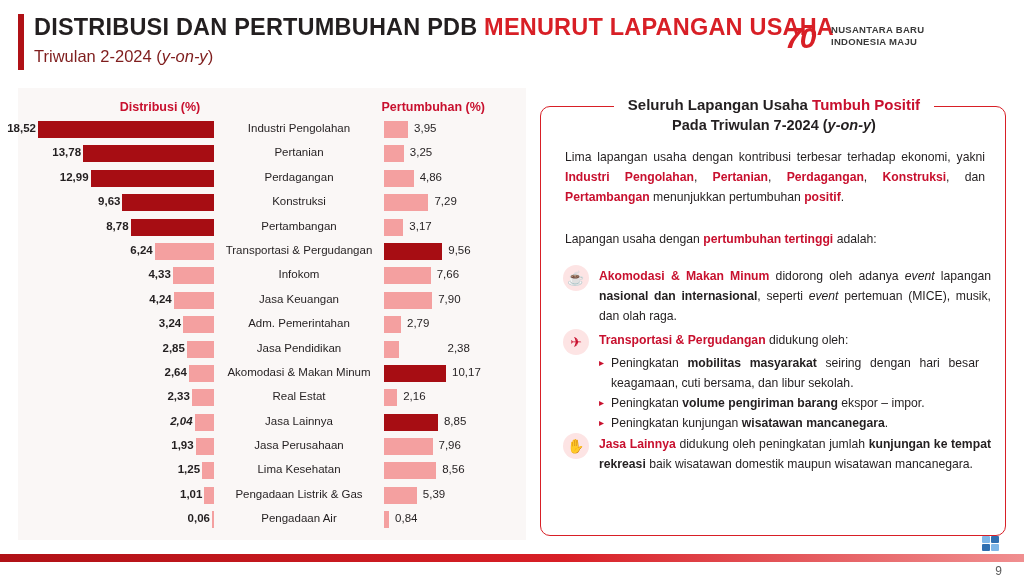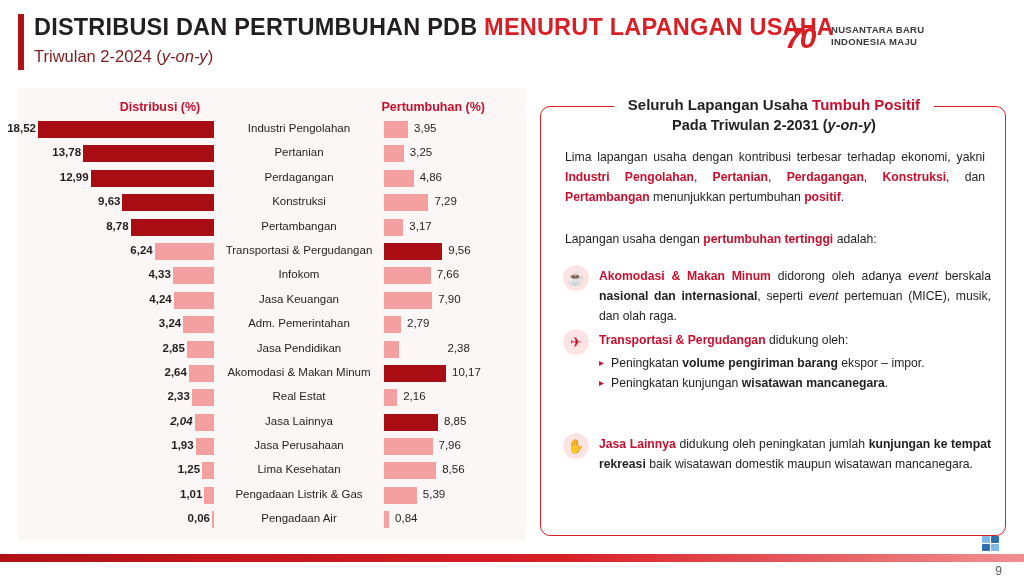--- a/index.html
+++ b/index.html
@@ -291,45 +291,46 @@
       </div>
     </div>
 
   <div class="info-panel">
     <div class="info-title">
       <span class="info-title-inner">
         <span>Seluruh Lapangan Usaha </span><span class="red">Tumbuh Positif</span>
       </span>
     </div>
     <div class="info-title2">
-      <span>Pada Triwulan 2-2031 (</span><span class="ital">y-on-y</span><span>)</span>
+      <span>Pada Triwulan 7-2024 (</span><span class="ital">y-on-y</span><span>)</span>
     </div>
 
     <div class="para" style="top:40px;">
       <span>Lima lapangan usaha dengan kontribusi terbesar terhadap ekonomi, yakni </span><span class="red-b">Industri Pengolahan</span><span>, </span><span class="red-b">Pertanian</span><span>, </span><span class="red-b">Perdagangan</span><span>, </span><span class="red-b">Konstruksi</span><span>, dan </span><span class="red-b">Pertambangan</span><span> menunjukkan pertumbuhan </span><span class="red-b">positif</span><span>.</span>
     </div>
 
     <div class="para" style="top:122px;">
       <span>Lapangan usaha dengan </span><span class="red-b">pertumbuhan tertinggi</span><span> adalah:</span>
     </div>
 
     <div class="bullet-row" style="top:158px;">
       <div class="bullet-icon">☕</div>
       <div class="bullet-text">
-        <span class="red-b">Akomodasi &amp; Makan Minum</span><span> didorong oleh adanya </span><span class="ital">event</span><span> berskala </span><b>nasional dan internasional</b><span>, seperti </span><span class="ital">event</span><span> pertemuan (MICE), musik, dan olah raga.</span>
+        <span class="red-b">Akomodasi &amp; Makan Minum</span><span> didorong oleh adanya </span><span class="ital">event</span><span> lapangan </span><b>nasional dan internasional</b><span>, seperti </span><span class="ital">event</span><span> pertemuan (MICE), musik, dan olah raga.</span>
       </div>
     </div>
 
     <div class="bullet-row" style="top:222px;">
       <div class="bullet-icon">✈</div>
       <div class="bullet-text">
         <span class="red-b">Transportasi &amp; Pergudangan</span><span> didukung oleh:</span>
       </div>
     </div>
     <div class="sub-list" style="top:246px;">
+      <div class="sub-item"><span>Peningkatan </span><b>mobilitas masyarakat</b><span> seiring dengan hari besar keagamaan, cuti bersama, dan libur sekolah.</span></div>
       <div class="sub-item"><span>Peningkatan </span><b>volume pengiriman barang</b><span> ekspor – impor.</span></div>
       <div class="sub-item"><span>Peningkatan kunjungan </span><b>wisatawan mancanegara</b><span>.</span></div>
     </div>
 
     <div class="bullet-row" style="top:326px;">
       <div class="bullet-icon">✋</div>
       <div class="bullet-text">
         <span class="red-b">Jasa Lainnya</span><span> didukung oleh peningkatan jumlah </span><b>kunjungan ke tempat rekreasi</b><span> baik wisatawan domestik maupun wisatawan mancanegara.</span>
       </div>
     </div>

